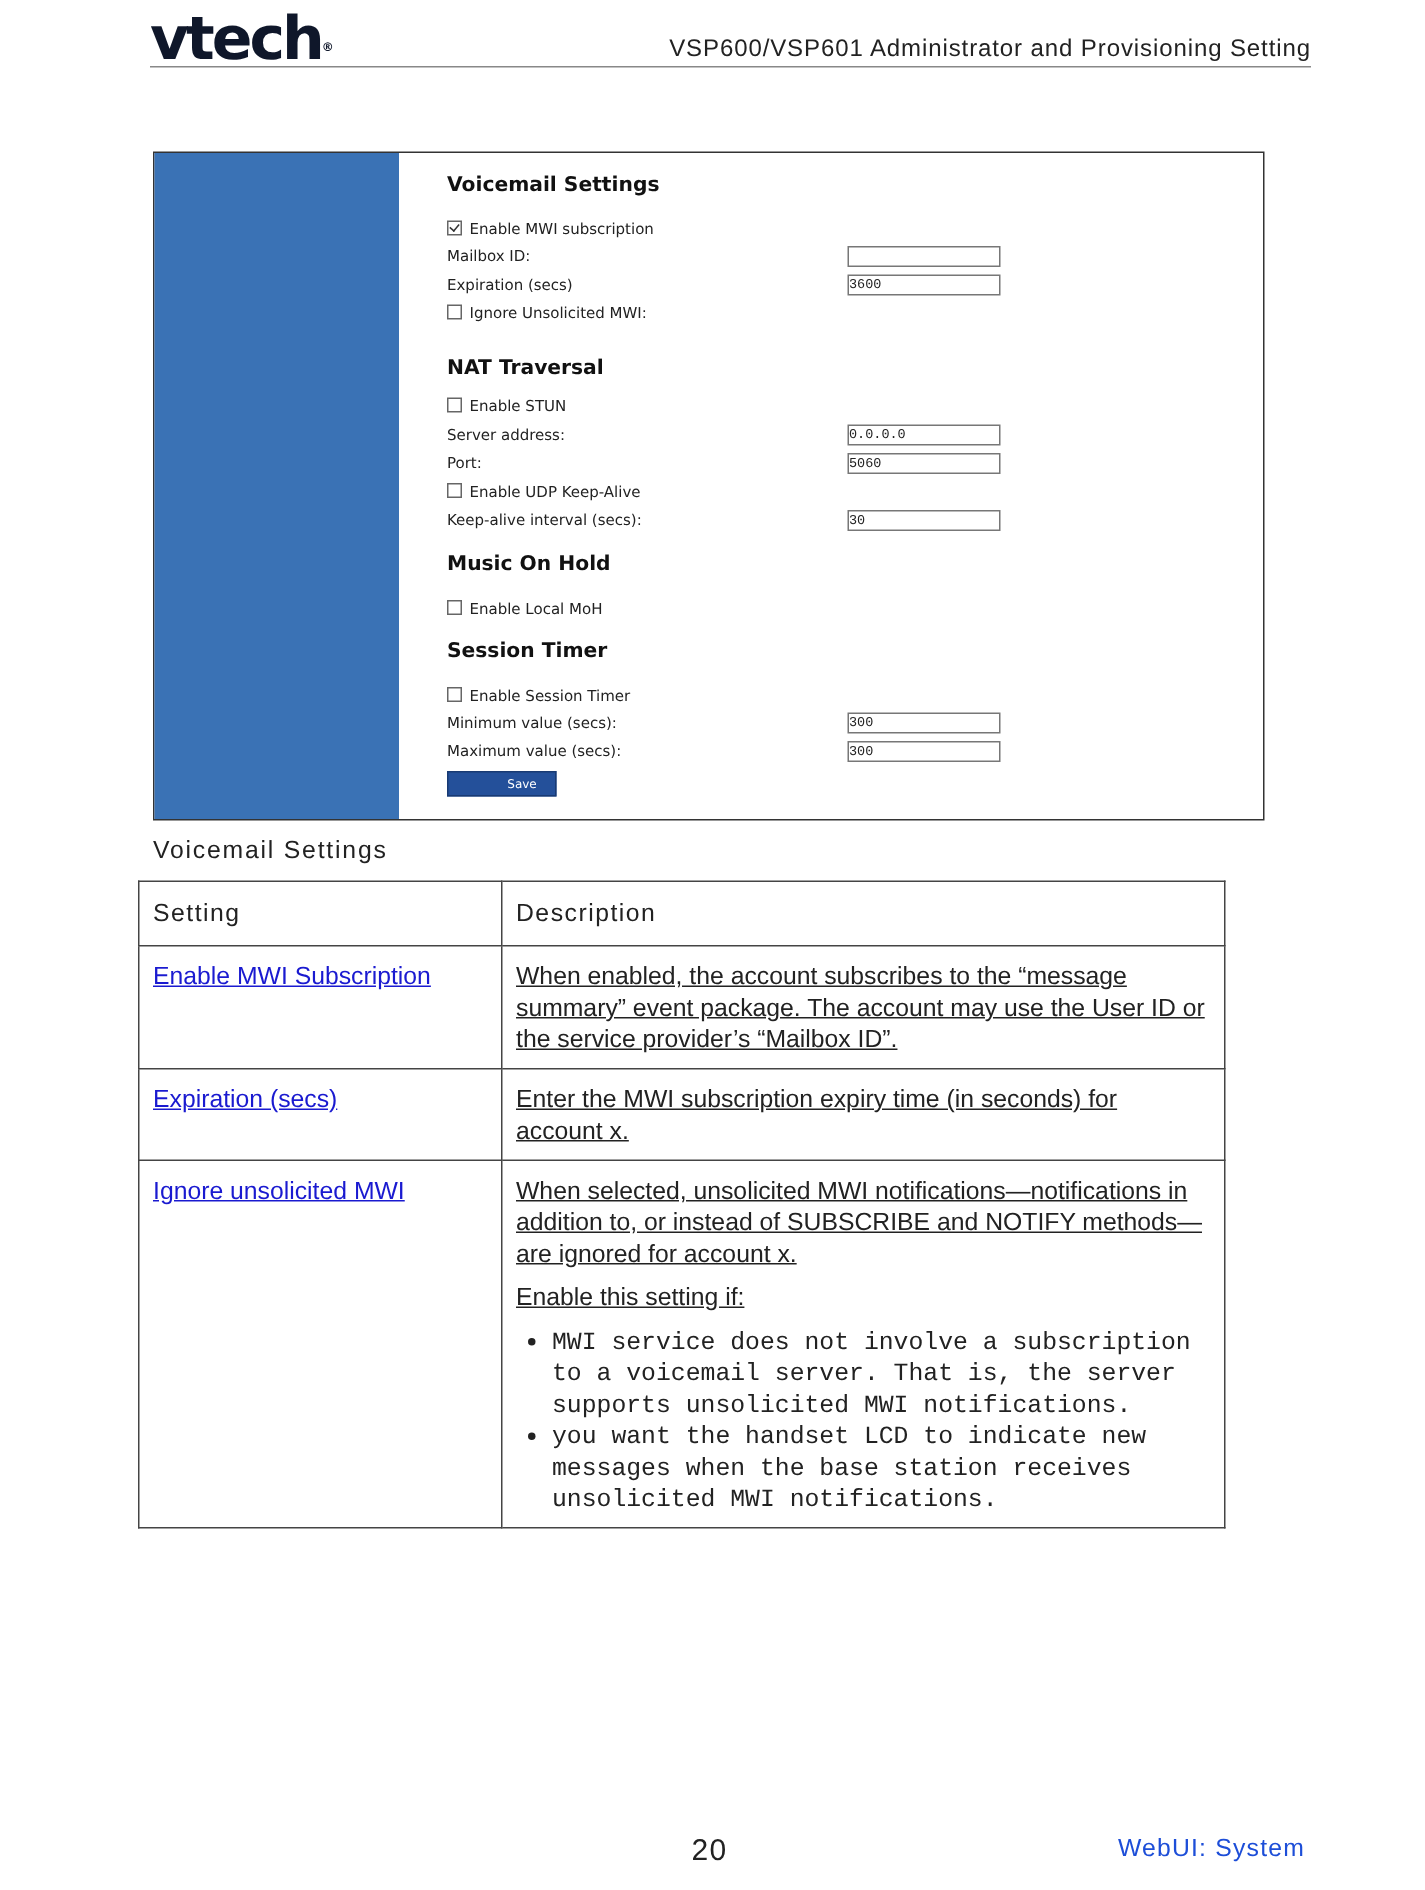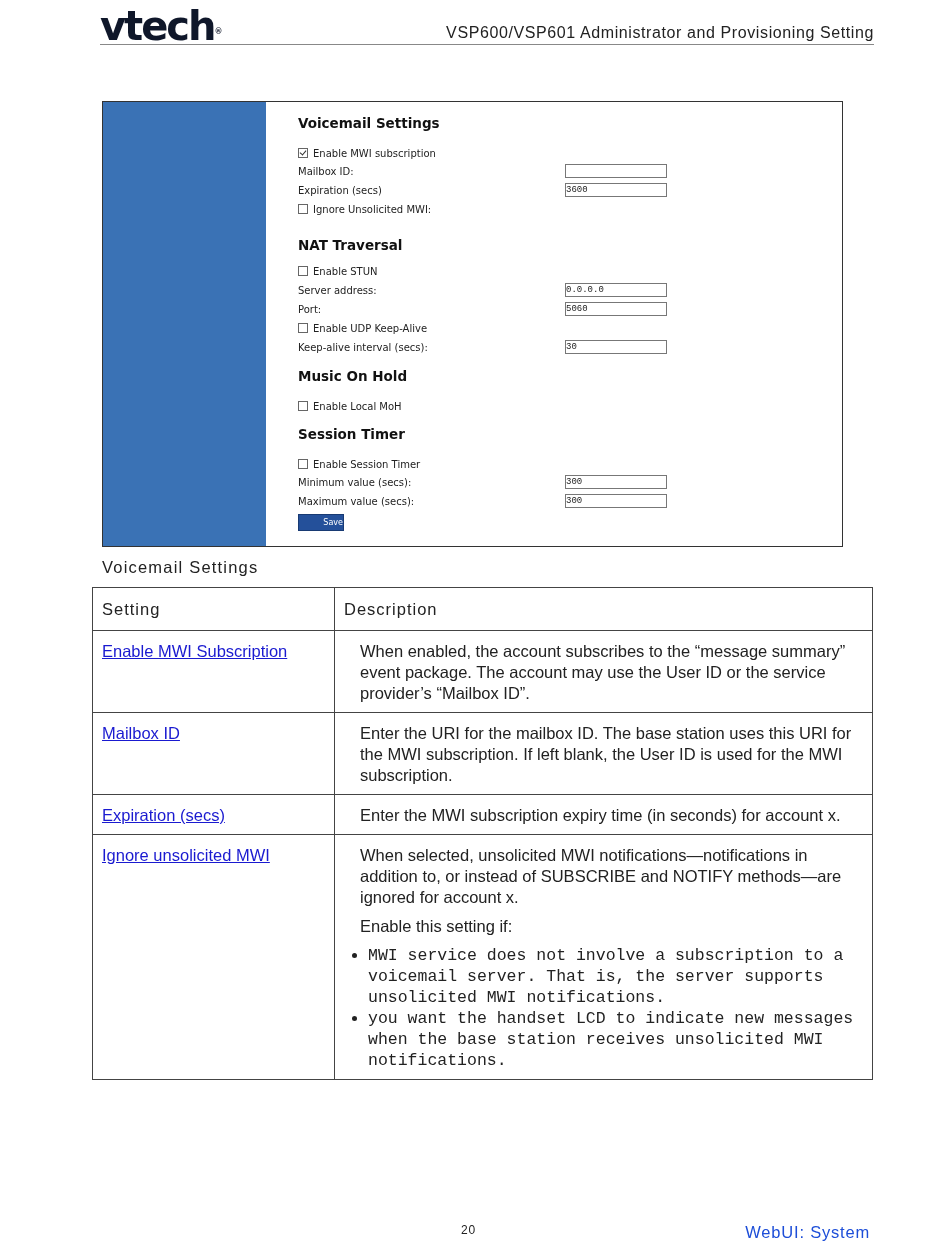--- a/index.html
+++ b/index.html
@@ -10,33 +10,33 @@
   .header-rule { position:absolute; left:100px; top:44px; width:774px; height:1px; background:#888; }
 
   .shot { position:absolute; left:102px; top:101px; width:739px; height:444px; border:1px solid #333; background:#fff; }
   .shot .sidebar { position:absolute; left:0; top:0; width:163px; height:444px; background:#3a72b5; }
   .shot .content { position:absolute; left:195px; top:0; width:540px; font-family:"DejaVu Sans", sans-serif; font-size:10px; color:#222; }
   .sec-title { position:absolute; left:0; font-weight:bold; font-size:13.5px; color:#111; }
   .row { position:absolute; left:0; height:14px; line-height:14px; width:540px; }
   .cb { display:inline-block; width:8px; height:8px; border:1px solid #666; margin-right:5px; vertical-align:-1px; position:relative; background:#fff; }
   .cb.checked::after { content:""; position:absolute; left:2px; top:0px; width:3px; height:5px; border:solid #333; border-width:0 1.5px 1.5px 0; transform:rotate(40deg); }
   .field { position:absolute; left:267px; top:-1px; width:100px; height:12px; border:1px solid #777; background:#fff; font-family:"Liberation Mono", monospace; font-size:9px; line-height:12px; padding-left:0; color:#222; }
-  .save-btn { position:absolute; left:0; width:44px; height:15px; background:#24509a; color:#fff; font-size:8px; text-align:right; line-height:15px; border:1px solid #183a73; }
+  .save-btn { position:absolute; left:0; width:44px; height:15px; background:#24509a; color:#fff; font-size:8px; text-align:center; line-height:15px; border:1px solid #183a73;padding-left:27px; }
 
   .caption { position:absolute; left:102px; top:558px; font-size:16.5px; letter-spacing:1.2px; color:#222; }
-  table.desc { position:absolute; left:92px; top:587px; width:781px; border-collapse:collapse; font-size:16.5px; color:#222; }
+  table.desc { position:absolute; left:92px; top:587px; width:725px; border-collapse:collapse; font-size:16.5px; color:#222; }
   table.desc td { border:1px solid #444; vertical-align:top; padding:10px 10px 8px 9px; line-height:21px; }
   table.desc td.c1 { width:222px; }
   table.desc a { color:#1a1ad0; text-decoration:underline; }
-  .desc-p { margin:0 0 8px 16px; }
+  .desc-p { margin:0 0 8px 0;text-decoration:underline; }
   .desc-p:last-child { margin-bottom:0; }
   ul.bl { margin:0; padding:0 0 0 24px;font-family:Liberation Mono, monospace; }
   ul.bl li { margin:0; padding:0; }
 
-  .footer-page { position:absolute; left:461px; top:1223px; font-size:12px; letter-spacing:0.8px; color:#222; }
+  .footer-page { position:absolute; left:461px; top:1223px; font-size:20px; letter-spacing:0.8px; color:#222; }
   .footer-section { position:absolute; right:80px; top:1223px; font-size:16.5px; letter-spacing:0.8px; color:#1d4ed8; }
 </style>
 </head>
 <body>
 
 <div class="logo"><span>vtech</span><sup>®</sup></div>
 <div class="header-title">VSP600/VSP601 Administrator and Provisioning Setting</div>
 <div class="header-rule"></div>
 
 <div class="shot">
@@ -108,26 +108,20 @@
     <td class="c1" style="padding-top:11px;padding-bottom:10px;letter-spacing:1px">Setting</td>
     <td style="padding-top:11px;padding-bottom:10px;letter-spacing:1px">Description</td>
   </tr>
   <tr>
     <td class="c1"><a>Enable MWI Subscription</a></td>
     <td>
           <p class="desc-p">When enabled, the account subscribes to the “message summary” event package. The account may use the User ID or the service provider’s “Mailbox ID”.</p>
         </td>
   </tr>
   <tr>
-    <td class="c1"><a>Mailbox ID</a></td>
-    <td>
-          <p class="desc-p">Enter the URI for the mailbox ID. The base station uses this URI for the MWI subscription. If left blank, the User ID is used for the MWI subscription.</p>
-        </td>
-  </tr>
-  <tr>
     <td class="c1"><a>Expiration (secs)</a></td>
     <td>
           <p class="desc-p">Enter the MWI subscription expiry time (in seconds) for account x.</p>
         </td>
   </tr>
   <tr>
     <td class="c1"><a>Ignore unsolicited MWI</a></td>
     <td>
       <p class="desc-p">When selected, unsolicited MWI notifications—notifications in addition to, or instead of SUBSCRIBE and NOTIFY methods—are ignored for account x.</p>
       <p class="desc-p">Enable this setting if:</p>

